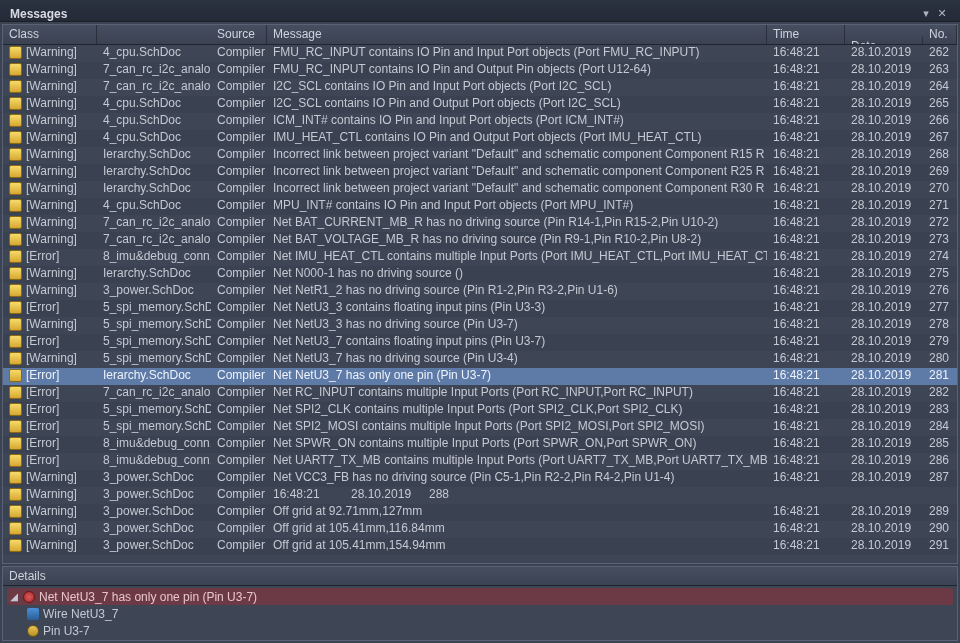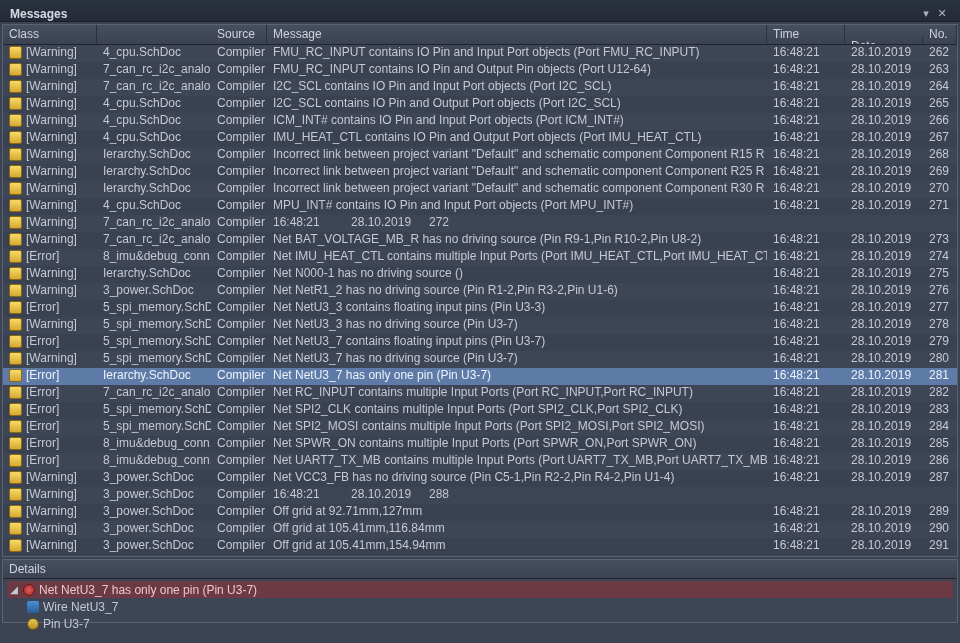--- a/index.html
+++ b/index.html
@@ -104,24 +104,24 @@
     border-radius: 2px;
     position: relative;
   }
   .ico.err::after,
   .ico.warn::after {
     content:""; position:absolute; inset:0;
   }
   .ico.err { background: linear-gradient(#f7db6a,#d6a832); }
   .details {
     border: 1px solid #5a6275;
-    margin: 0 2px 20px 2px;
+    margin: 0 2px 2px 2px;
     background: #3e4555;
     display: flex; flex-direction: column;
-    height: 64px;
+    height: 75px;
   }
   .details-header {
     background: linear-gradient(#464e60,#3b4252);
     padding: 2px 6px;
     border-bottom: 1px solid #20242e;
     color: #cfd3dd;
   }
   .tree {
     padding: 2px 4px;
     font-size: 12px;
@@ -289,20 +289,21 @@
           <div class="cell col-date">28.10.2019</div>
           <div class="cell col-no">271</div>
         </div>
         <div class="row">
           <div class="cell col-class">
             <span class="ico warn"></span>
             <span>[Warning]</span>
           </div>
           <div class="cell col-doc">7_can_rc_i2c_analog.SchDoc</div>
           <div class="cell col-source">Compiler</div>
+          <div class="cell col-msg">Net BAT_CURRENT_MB_R has no driving source (Pin R14-1,Pin R15-2,Pin U10-2)</div>
           <div class="cell col-time">16:48:21</div>
           <div class="cell col-date">28.10.2019</div>
           <div class="cell col-no">272</div>
         </div>
         <div class="row alt">
           <div class="cell col-class">
             <span class="ico warn"></span>
             <span>[Warning]</span>
           </div>
           <div class="cell col-doc">7_can_rc_i2c_analog.SchDoc</div>
@@ -384,21 +385,21 @@
           <div class="cell col-date">28.10.2019</div>
           <div class="cell col-no">279</div>
         </div>
         <div class="row">
           <div class="cell col-class">
             <span class="ico warn"></span>
             <span>[Warning]</span>
           </div>
           <div class="cell col-doc">5_spi_memory.SchDoc</div>
           <div class="cell col-source">Compiler</div>
-          <div class="cell col-msg">Net NetU3_7 has no driving source (Pin U3-7)</div>
+          <div class="cell col-msg">Net NetU3_7 has no driving source (Pin U3-4)</div>
           <div class="cell col-time">16:48:21</div>
           <div class="cell col-date">28.10.2019</div>
           <div class="cell col-no">280</div>
         </div>
         <div class="row sel alt">
           <div class="cell col-class">
             <span class="ico err"></span>
             <span>[Error]</span>
           </div>
           <div class="cell col-doc">Ierarchy.SchDoc</div>

